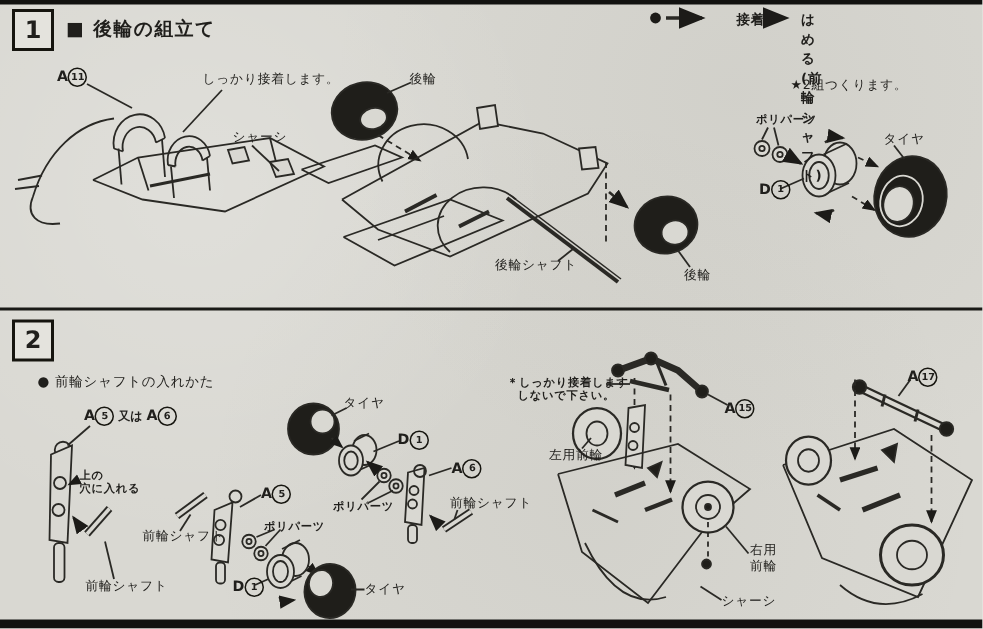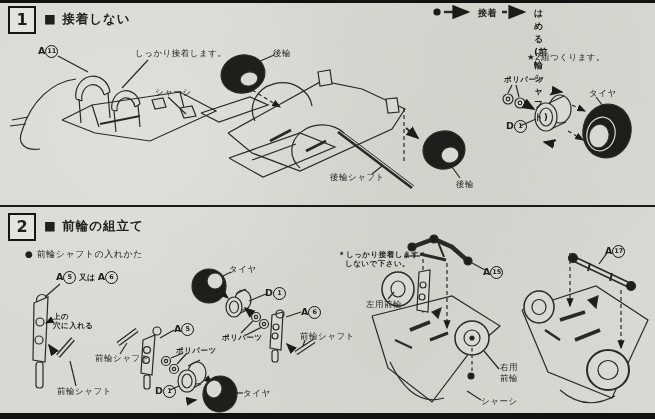--- a/index.html
+++ b/index.html
@@ -253,40 +253,39 @@
       <ellipse cx="539" cy="307" rx="15" ry="16" fill="#d9d8d2" stroke-width="1.5"></ellipse>
       <ellipse cx="539" cy="307" rx="7" ry="7.5"></ellipse>
       <ellipse cx="608" cy="370" rx="21" ry="20" fill="#d9d8d2" stroke-width="2"></ellipse>
       <ellipse cx="608" cy="370" rx="10" ry="9.5"></ellipse>
     </g>
   </g>
 </svg>
 
 <div class="legend">
   <span style="width:102px"></span>
-  <span style="position:absolute;left:50px;top:2px">接着</span>
+  <span style="position:absolute;left:63px;top:2px">接着</span>
   <span style="position:absolute;left:106px;top:2px">はめる(前輪シャフト)</span>
 </div>
 
 <div class="stepbox" style="left:8px;top:6px">1</div>
-<div class="steptitle" style="left:44px;top:11px">■ 接着しない</div>
+<div class="steptitle" style="left:44px;top:11px">■ 後輪の組立て</div>
 
 <div class="plabel" style="left:38px;top:45px"><span>A</span><span class="circ">11</span></div>
 <div class="lbl" style="left:135px;top:48px">しっかり接着します。</div>
 <div class="lbl" style="left:155px;top:87px">シャーシ</div>
 <div class="lbl" style="left:273px;top:48px">後輪</div>
 <div class="lbl" style="left:330px;top:172px">後輪シャフト</div>
 <div class="lbl" style="left:456px;top:179px">後輪</div>
 <div class="lbl" style="left:527px;top:52px">★2組つくります。</div>
 <div class="lbl small" style="left:504px;top:75px">ポリパーツ</div>
 <div class="plabel" style="left:506px;top:120px"><span>D</span><span class="circ">1</span></div>
 <div class="lbl" style="left:589px;top:88px">タイヤ</div>
 
 <div class="stepbox" style="left:8px;top:213px">2</div>
-<div class="steptitle" style="left:44px;top:218px">■ 前輪の組立て</div>
 <div class="subtitle" style="left:25px;top:248px">● 前輪シャフトの入れかた</div>
 
 <div class="plabel" style="left:56px;top:271px"><span>A</span><span class="circ">5</span><span style="font-size:8px;font-weight:normal"> </span><span style="font-size:8px">又は</span><span style="font-size:8px;font-weight:normal"> </span><span>A</span><span class="circ">6</span></div>
 <div class="lbl small" style="left:53px;top:312px">
       <div>上の</div>
       <div>穴に入れる</div>
     </div>
 <div class="lbl" style="left:57px;top:386px">前輪シャフト</div>
 <div class="lbl" style="left:95px;top:353px">前輪シャフト</div>
 <div class="plabel" style="left:174px;top:323px"><span>A</span><span class="circ">5</span></div>

